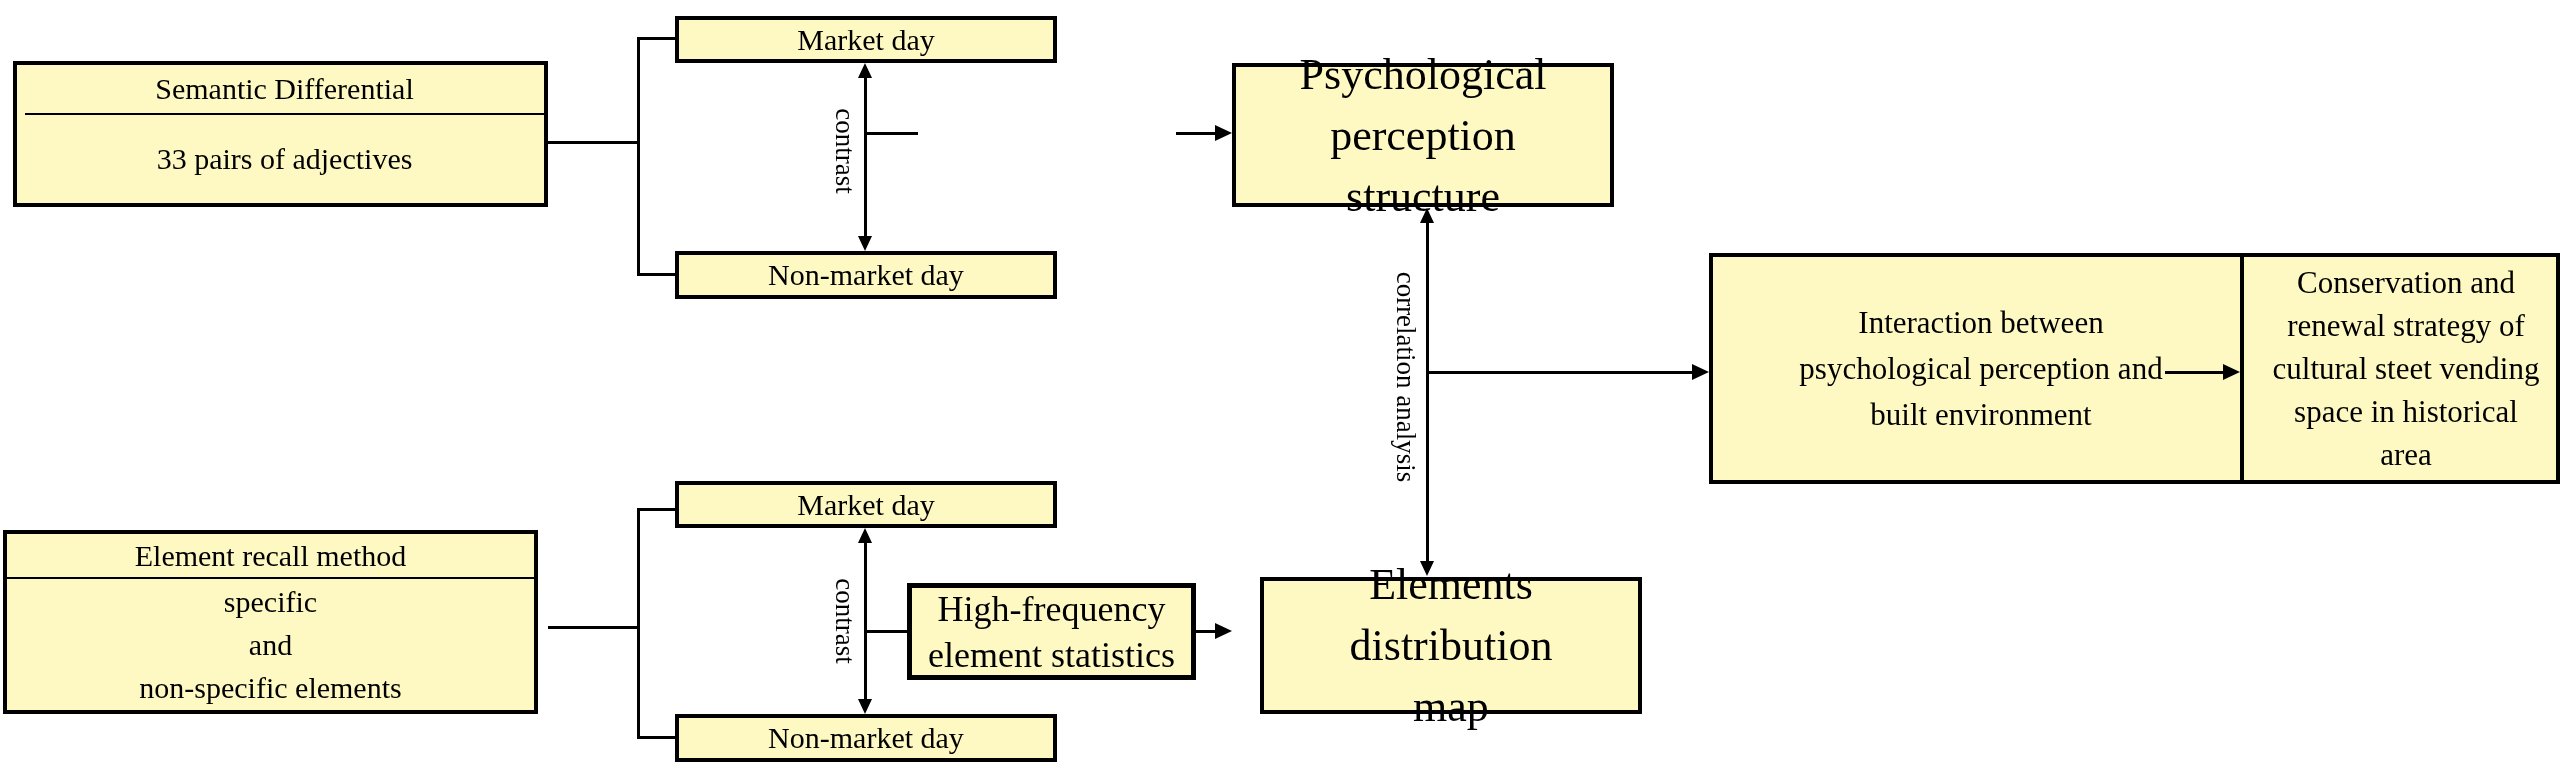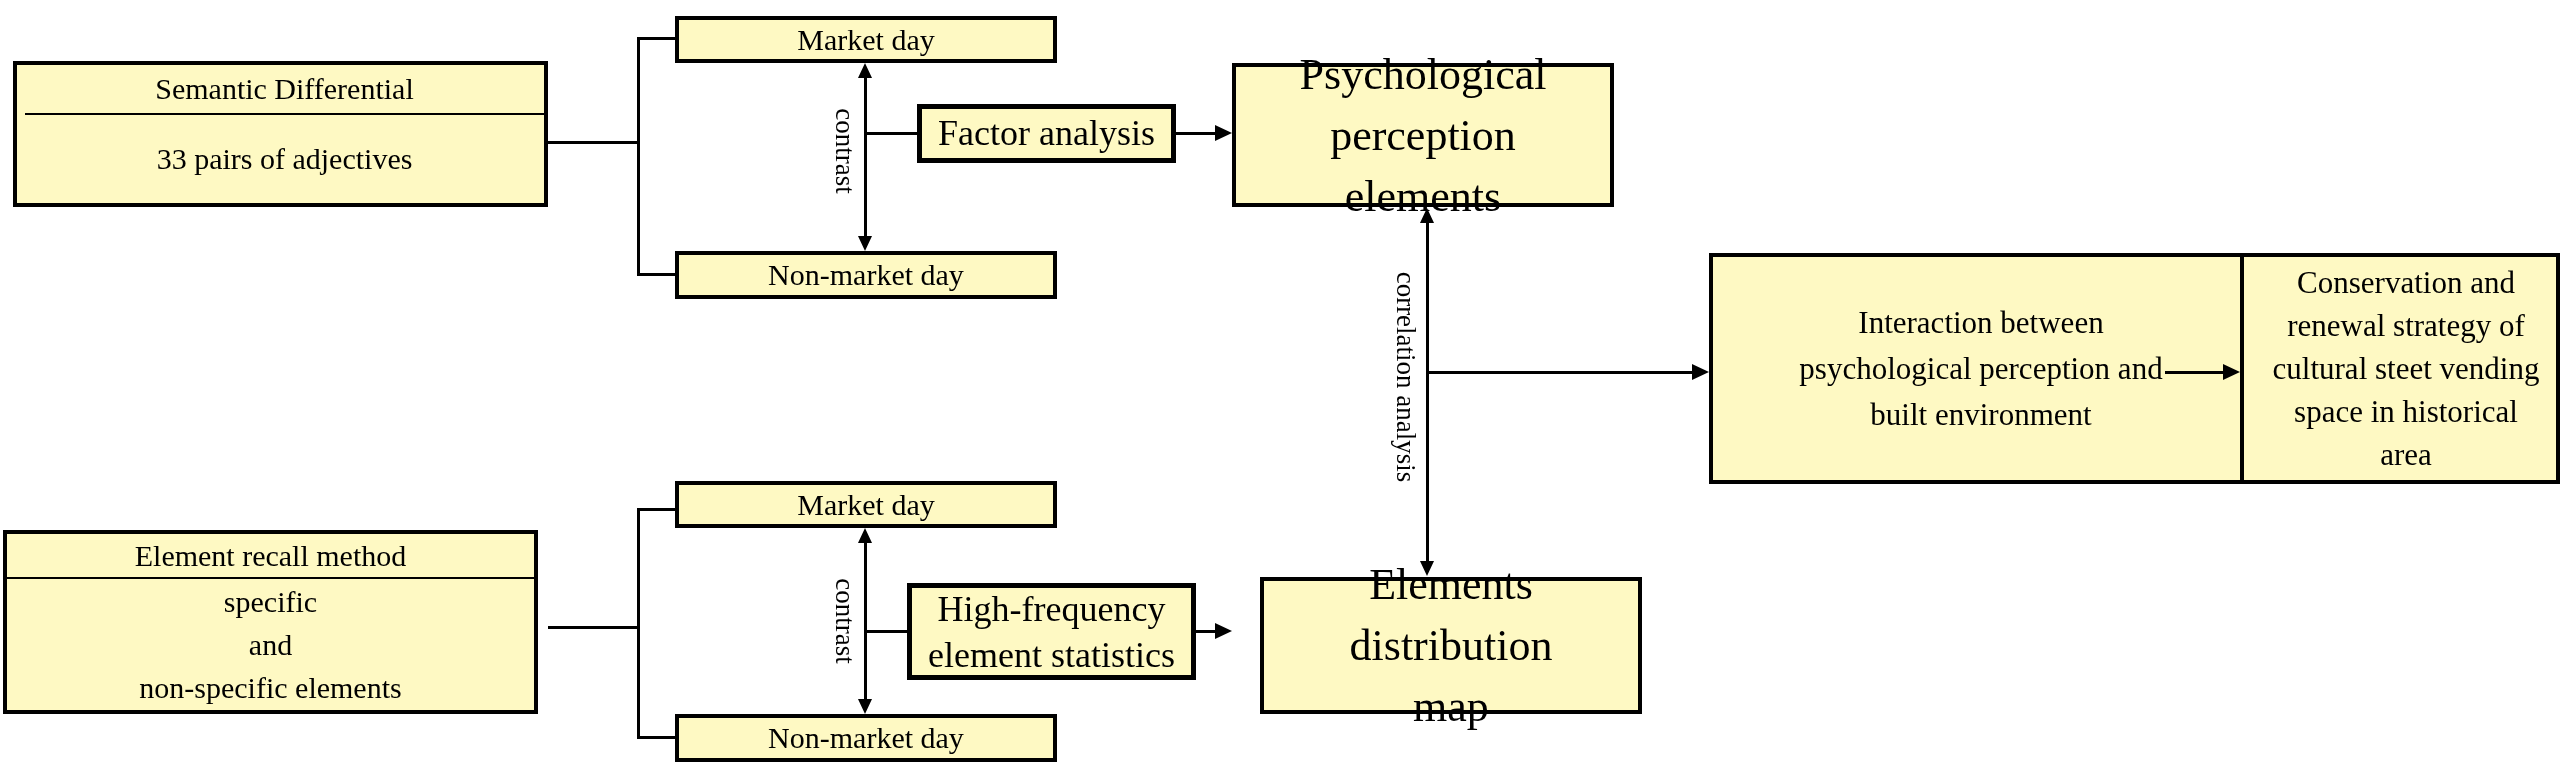--- a/index.html
+++ b/index.html
@@ -108,30 +108,29 @@
   </div>
 
   <div class="box fs46" style="left:675px; top:16px; width:382px; height:47px;">Market day</div>
 
   <div class="box fs46" style="left:675px; top:251px; width:382px; height:48px;">Non-market day</div>
 
   <div class="box fs46" style="left:675px; top:481px; width:382px; height:47px;">Market day</div>
 
   <div class="box fs46" style="left:675px; top:714px; width:382px; height:48px;">Non-market day</div>
 
-  <div class="box fs56" style="left:917px; top:104px; width:259px; height:59px; border-width:5.2px;">Factor analysis</div>
 
   <div class="box fs56 lh-mid" style="left:907px; top:583px; width:289px; height:97px; border-width:5.2px;">
     <span class="ln">High-frequency</span>
     <span class="ln">element statistics</span>
   </div>
 
   <div class="box fs52 lh-wide" style="left:1232px; top:63px; width:382px; height:144px;">
     <span class="ln">Psychological perception</span>
-    <span class="ln">elements</span>
+    <span class="ln">structure</span>
   </div>
 
   <div class="box fs52 lh-wide" style="left:1260px; top:577px; width:382px; height:137px;">
     <span class="ln">Elements distribution</span>
     <span class="ln">map</span>
   </div>
 
   <div class="box fs48 lh-mid" style="left:1709px; top:253px; width:544px; height:231px;">
     <span class="ln">Interaction between</span>
     <span class="ln">psychological perception and</span>

